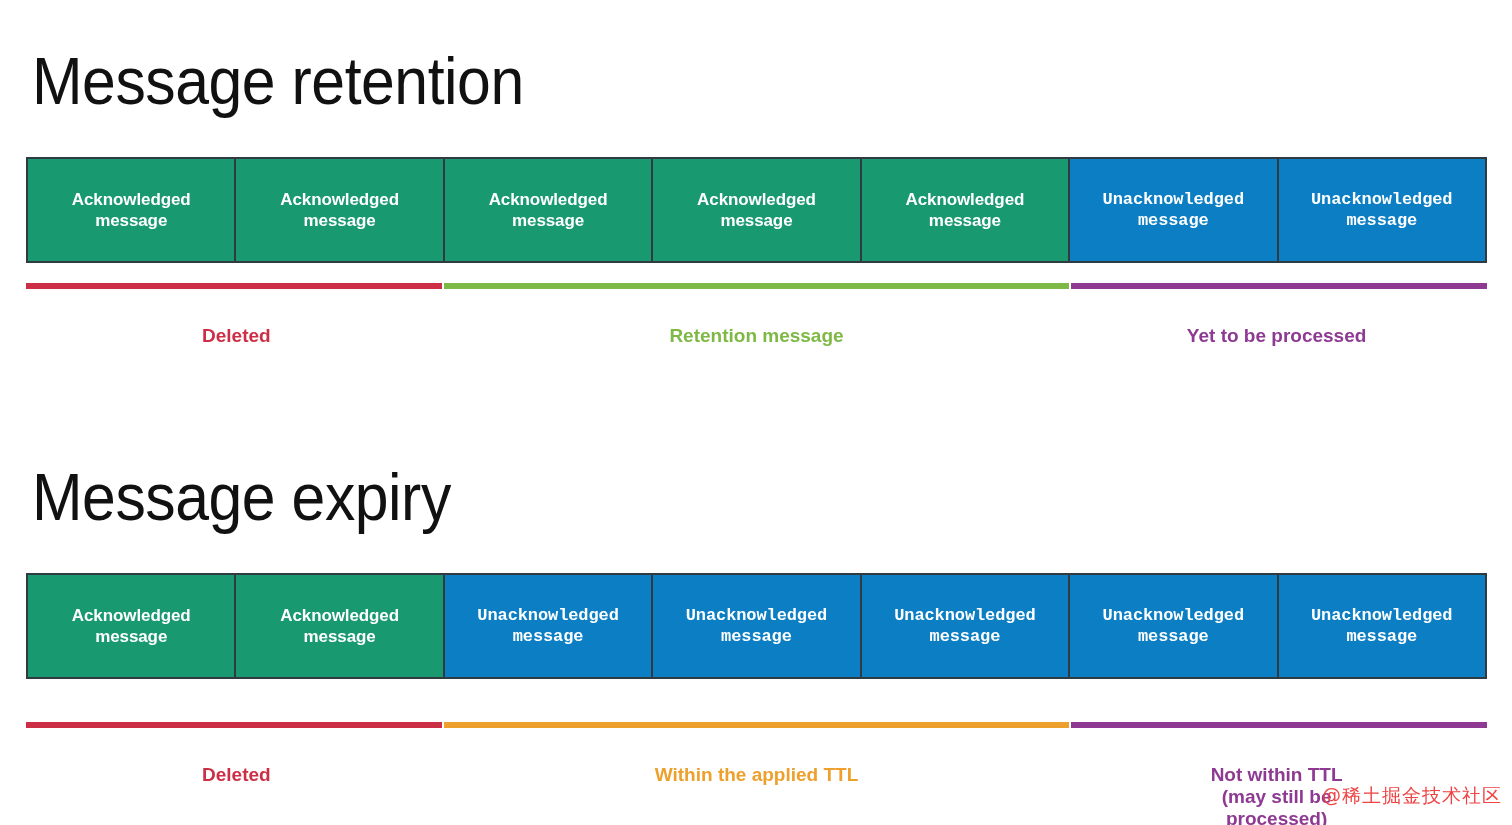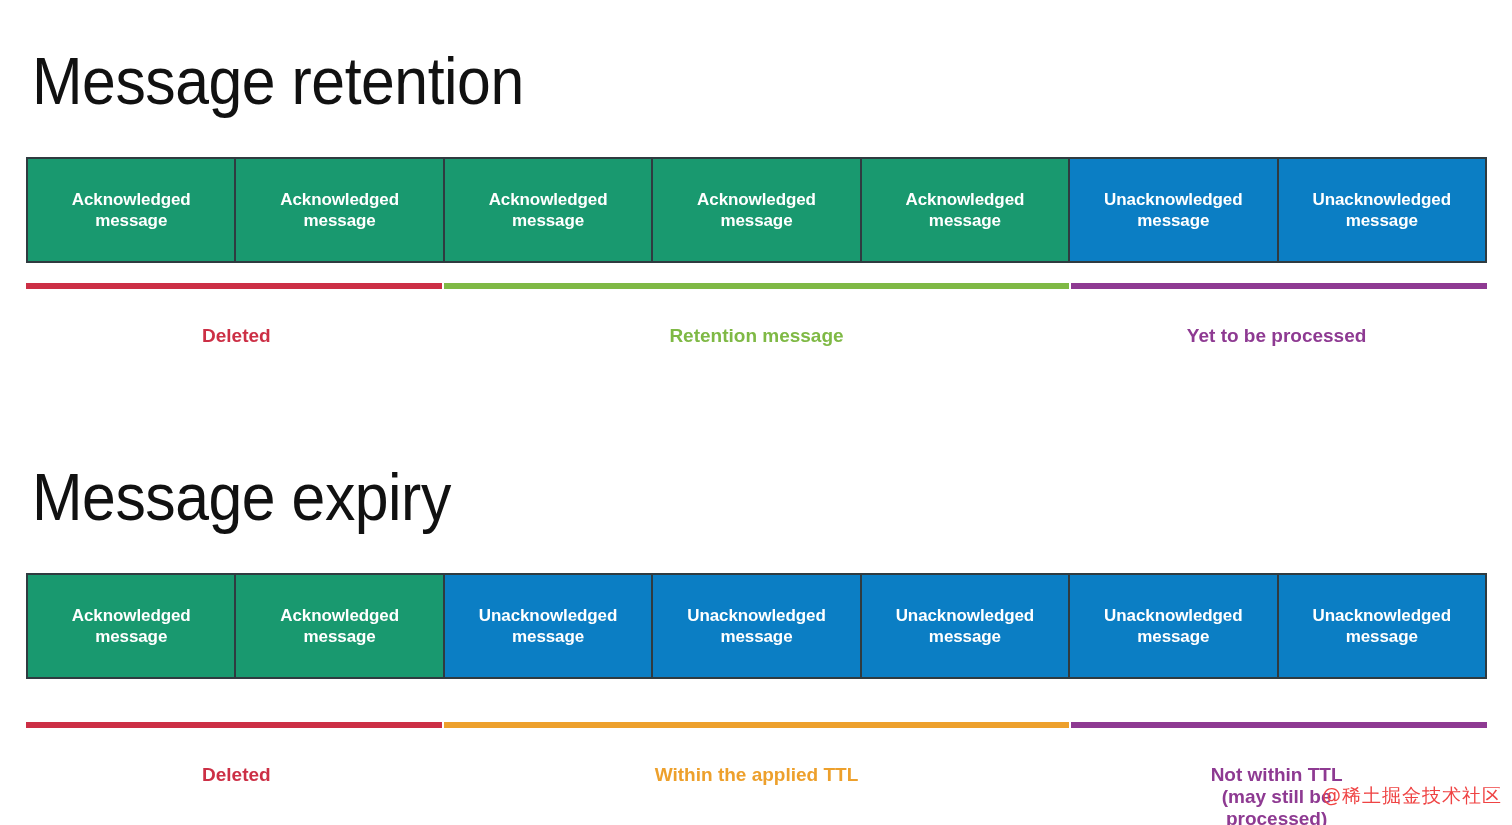--- a/index.html
+++ b/index.html
@@ -54,21 +54,21 @@
     justify-content: flex-start;
     text-align: center;
     padding: 0 6px;
     color: #ffffff;
     font-size: 17px;
     font-weight: 700;
     line-height: 1.25;
     letter-spacing: -0.1px;
   }
   .msg-box.ack   { background: #19996f; }
-  .msg-box.unack { background: #0b7ec4; }
+  .msg-box.unack { background: #0b7ec4; font-family: Liberation Mono, monospace; }
   .msg-box .label { display: block; width: 100%; }
 
   
   .legend {
     position: absolute;
     left: 26px;
     width: 1461px;
   }
   #legend-retention { top: 283px; }
   #legend-expiry    { top: 722px; }

